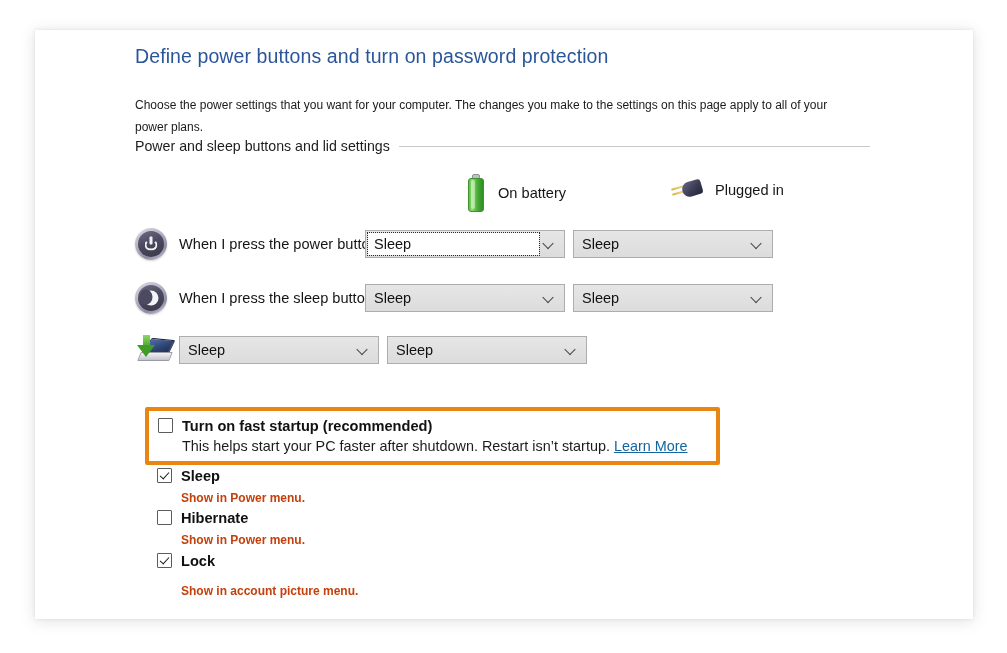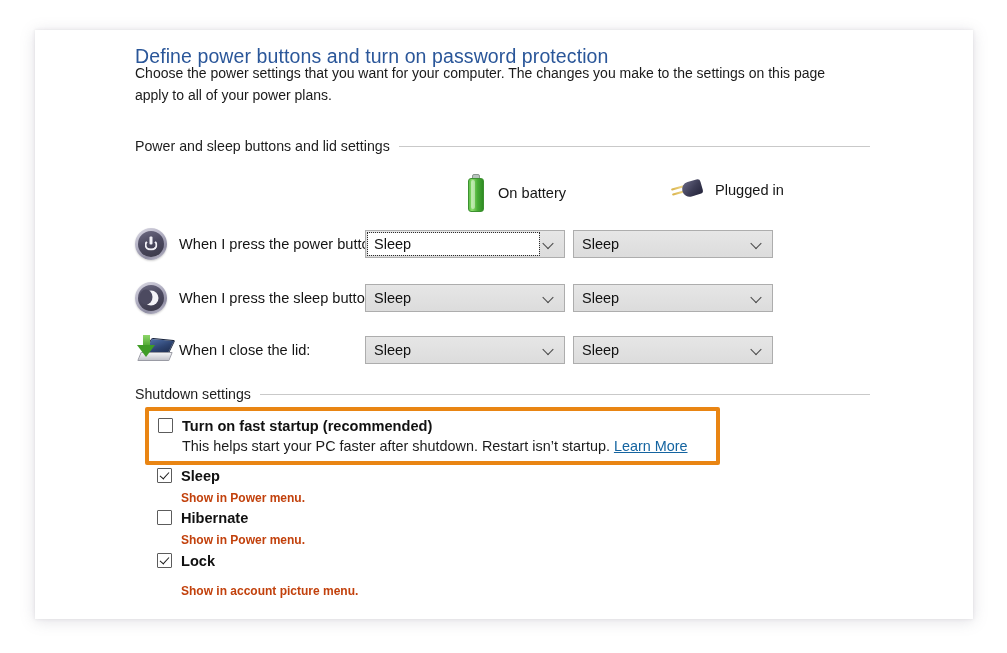--- a/index.html
+++ b/index.html
@@ -27,23 +27,23 @@
                0 0 3px rgba(120,115,130,0.15);
   }
 
   
   .page-title {
     position:absolute; left:100px; top:15px;
     font-size:19.5px; color:#2a5699; font-weight:400;
     letter-spacing:0.1px; white-space:nowrap;
   }
   .page-desc {
-    position:absolute; left:100px; top:32px;
+    position:absolute; left:100px; top:64px;
     width:700px;
-    font-size:14px; color:#1a1a1a; line-height:22px;
+    font-size:12px; color:#1a1a1a; line-height:22px;
   }
 
   
   .group-head {
     position:absolute;
     display:flex; align-items:center; gap:9px;
     width:735px;
     font-size:14.2px; color:#1d1d1d;
   }
   .group-head .gh-label { white-space:nowrap; }
@@ -319,36 +319,31 @@
 
     <div class="setting-row" id="row-lid">
       <span class="row-icon-slot">
         <span class="icon lid-icon">
           <span class="lid-screen"></span>
           <span class="lid-base"></span>
           <span class="lid-arrow-stem"></span>
           <span class="lid-arrow-head"></span>
         </span>
       </span>
-      <span class="row-label">When I close the lid:</span>
       <span class="combo">
         <span class="combo-value">Sleep</span>
         <span class="combo-arrow"></span>
       </span>
       <span class="combo-gap"></span>
       <span class="combo">
         <span class="combo-value">Sleep</span>
         <span class="combo-arrow"></span>
       </span>
     </div>
 
-    <div class="group-head" id="group-shutdown">
-      <span class="gh-label">Shutdown settings</span>
-      <span class="gh-rule"></span>
-    </div>
 
     <div id="fast-startup-box">
       <div id="fs-inner">
         <div class="cb-row">
           <span class="cb"></span>
           <span class="cb-title">Turn on fast startup (recommended)</span>
         </div>
         <div id="fs-desc"><span>This helps start your PC faster after shutdown. Restart isn’t startup. </span><span class="link">Learn More</span></div>
       </div>
     </div>

